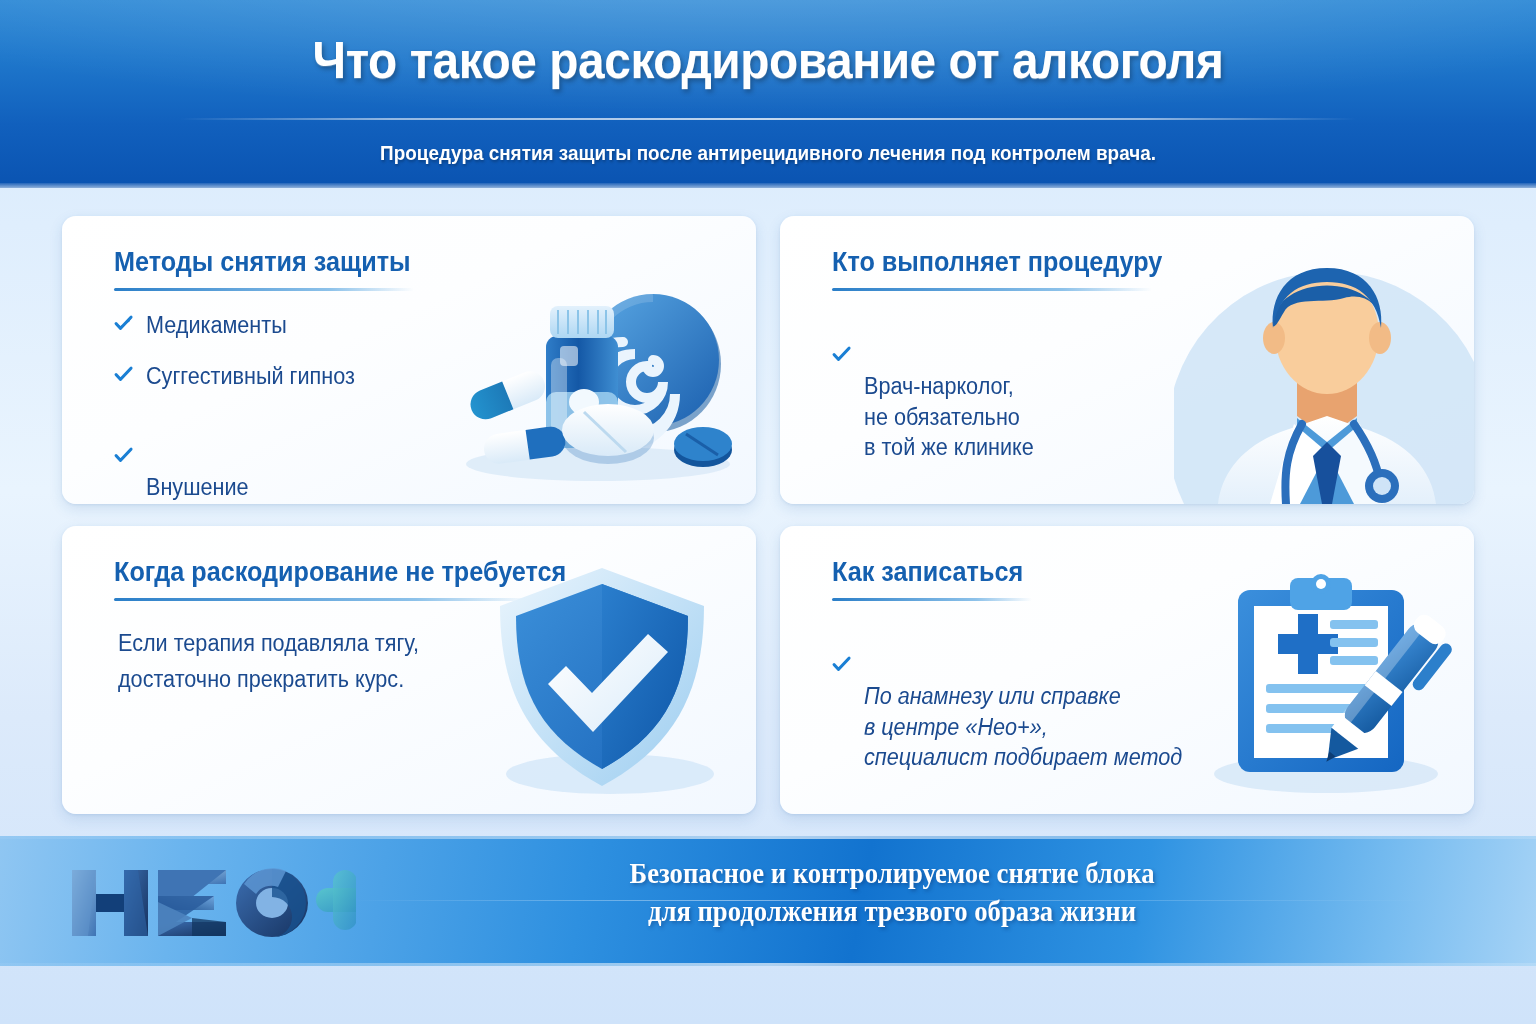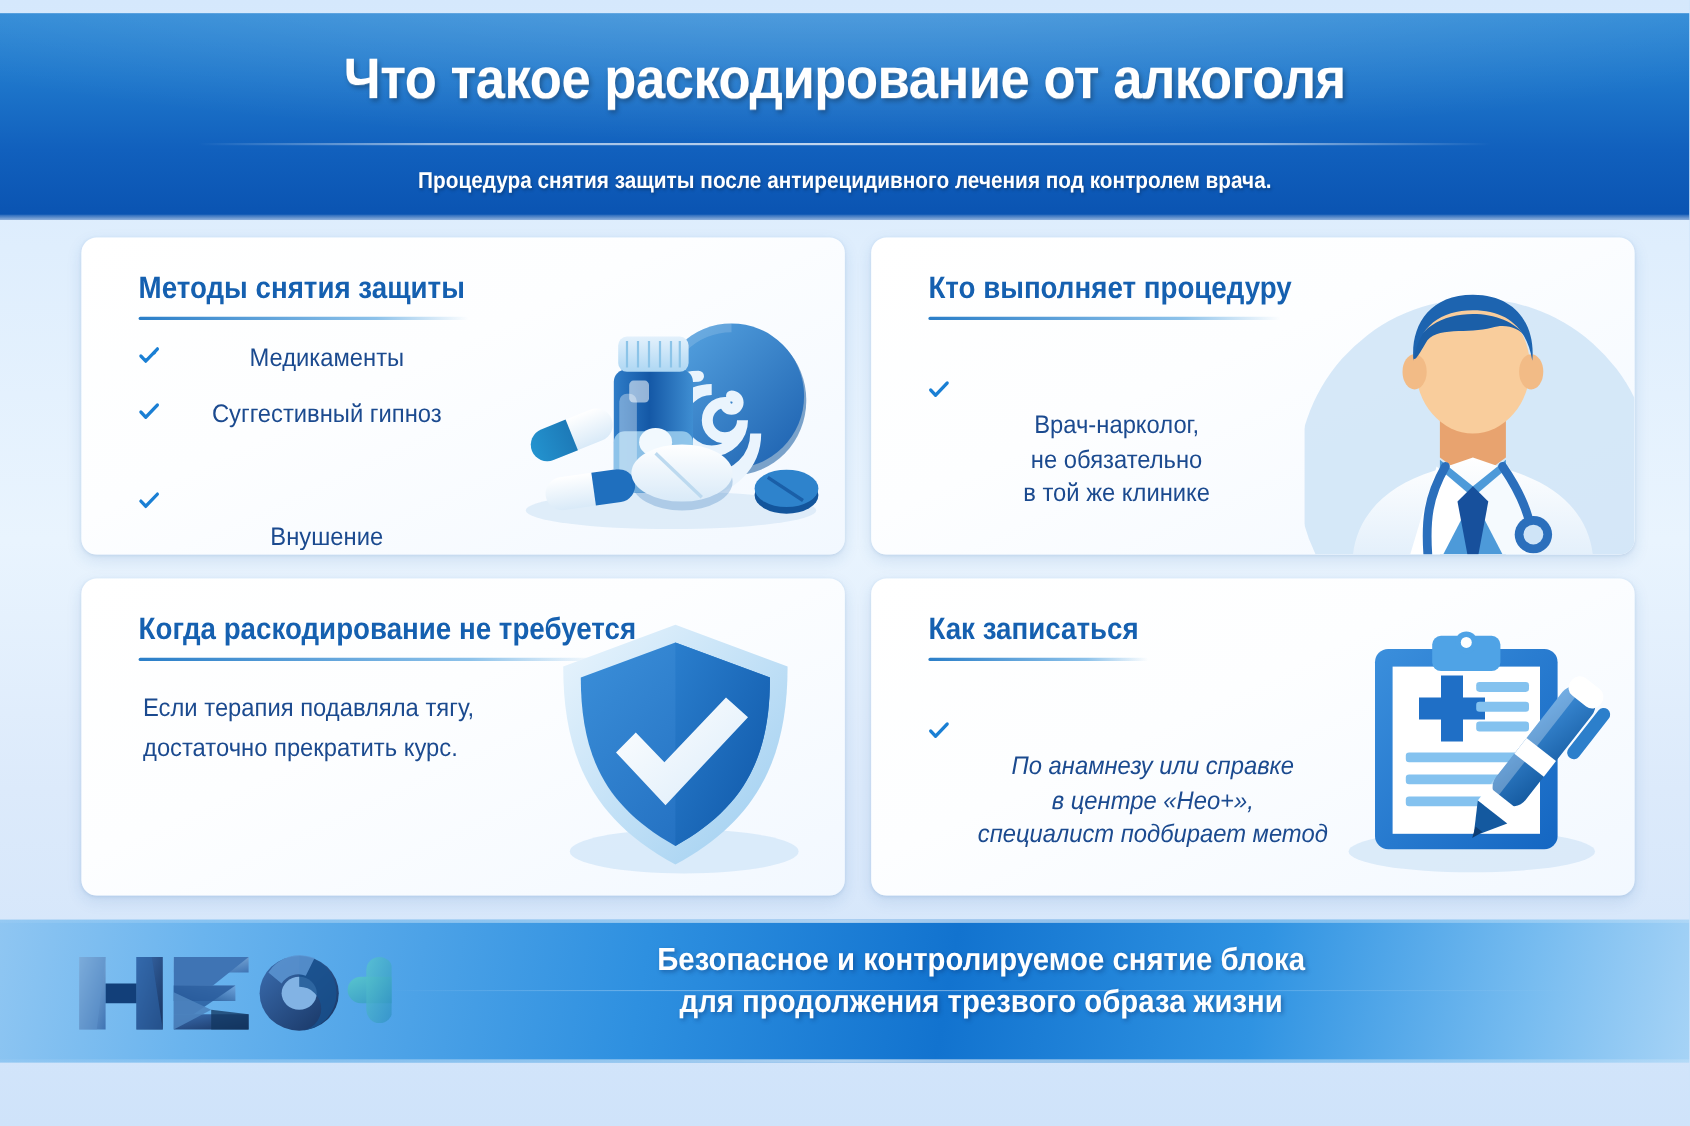--- a/index.html
+++ b/index.html
@@ -26,21 +26,21 @@
         #dfeefd 22%,
         #e9f4fe 48%,
         #dceafb 70%,
         #cfe3fa 100%);
     overflow: hidden;
   }
 
   
   .header {
     position: absolute;
-    left: 0; top: 12px;
+    left: 0; top: 0;
     width: 1536px;
     height: 188px;
     background:
       radial-gradient(120% 160% at 50% -30%, rgba(255,255,255,0.22) 0%, rgba(255,255,255,0) 58%),
       linear-gradient(180deg, #2f8ad6 0%, #1f78cc 30%, #1160bd 66%, #0a53b1 100%);
   }
   .header::after {
     content: "";
     position: absolute;
     left: 0; bottom: 0;
@@ -91,21 +91,20 @@
   
   .grid {
     position: absolute;
     left: 62px; top: 216px;
     width: 1412px;
     height: 598px;
     display: grid;
     grid-template-columns: 1fr 1fr;
     grid-template-rows: 1fr 1fr;
     gap: 22px 24px;
-    margin-left: 12px;
   }
 
   .card {
     position: relative;
     border-radius: 14px;
     background: linear-gradient(155deg, #ffffff 0%, #fdfeff 42%, #f2f8ff 100%);
     box-shadow: 0 5px 14px rgba(30,90,160,0.13), 0 1px 3px rgba(30,90,160,0.10);
     overflow: hidden;
   }
 
@@ -129,21 +128,20 @@
   }
   .u-w1 { width: 300px; }
   .u-w2 { width: 420px; }
   .u-w3 { width: 320px; }
   .u-w4 { width: 200px; }
 
   .bullets {
     position: absolute;
     left: 52px; top: 94px;
     width: 330px;
-    text-align: center;
   }
   .bullet {
     position: relative;
     padding-left: 34px;
     margin-bottom: 20px;
     font-size: 23px;
     line-height: 1.33;
     color: #1b4a8f;
     transform: scaleX(0.94);
     transform-origin: left top;
@@ -209,20 +207,21 @@
     left: 66px; top: 862px;
     width: 290px;
     height: 82px;
   }
 
   .footer-text {
     position: absolute;
     left: 352px; top: 855px;
     width: 1080px;
     text-align: center;
+    font-family: Liberation Serif, serif;
   }
   .footer-line {
     font-size: 29px;
     font-weight: bold;
     color: #ffffff;
     line-height: 1.30;
     transform: scaleX(0.92);
     text-shadow: 2px 2px 4px rgba(10,50,110,0.45);
     white-space: nowrap;
   }

